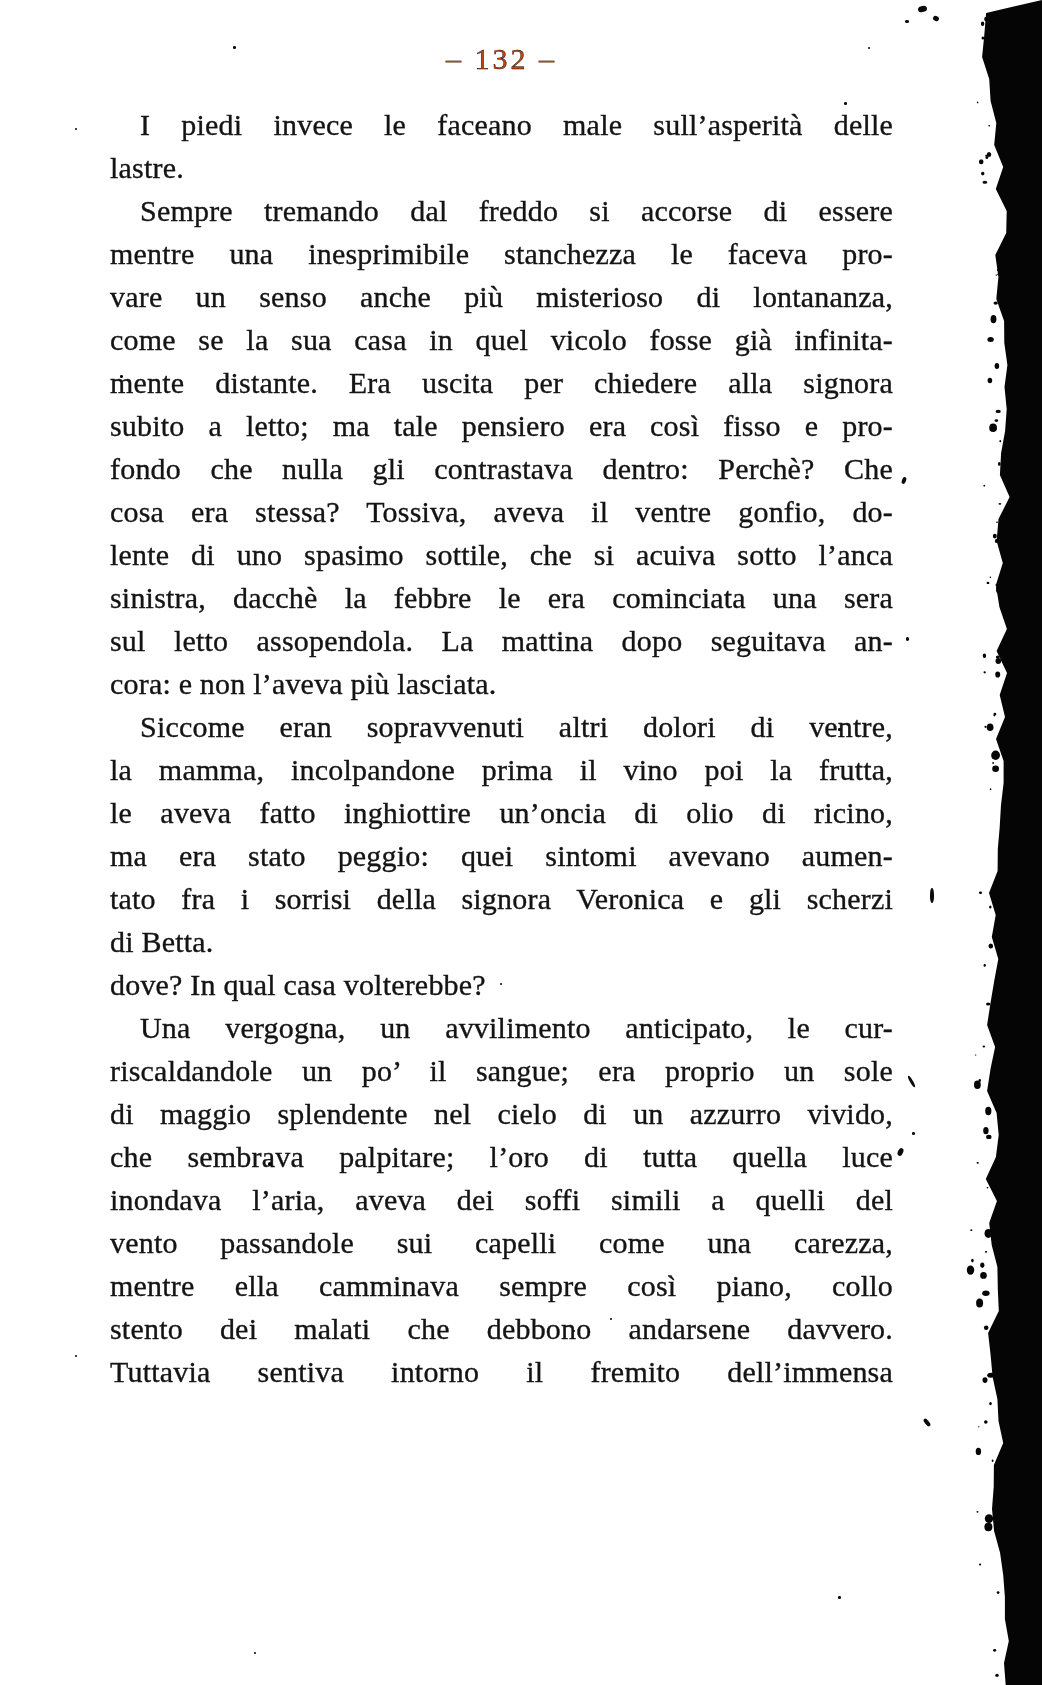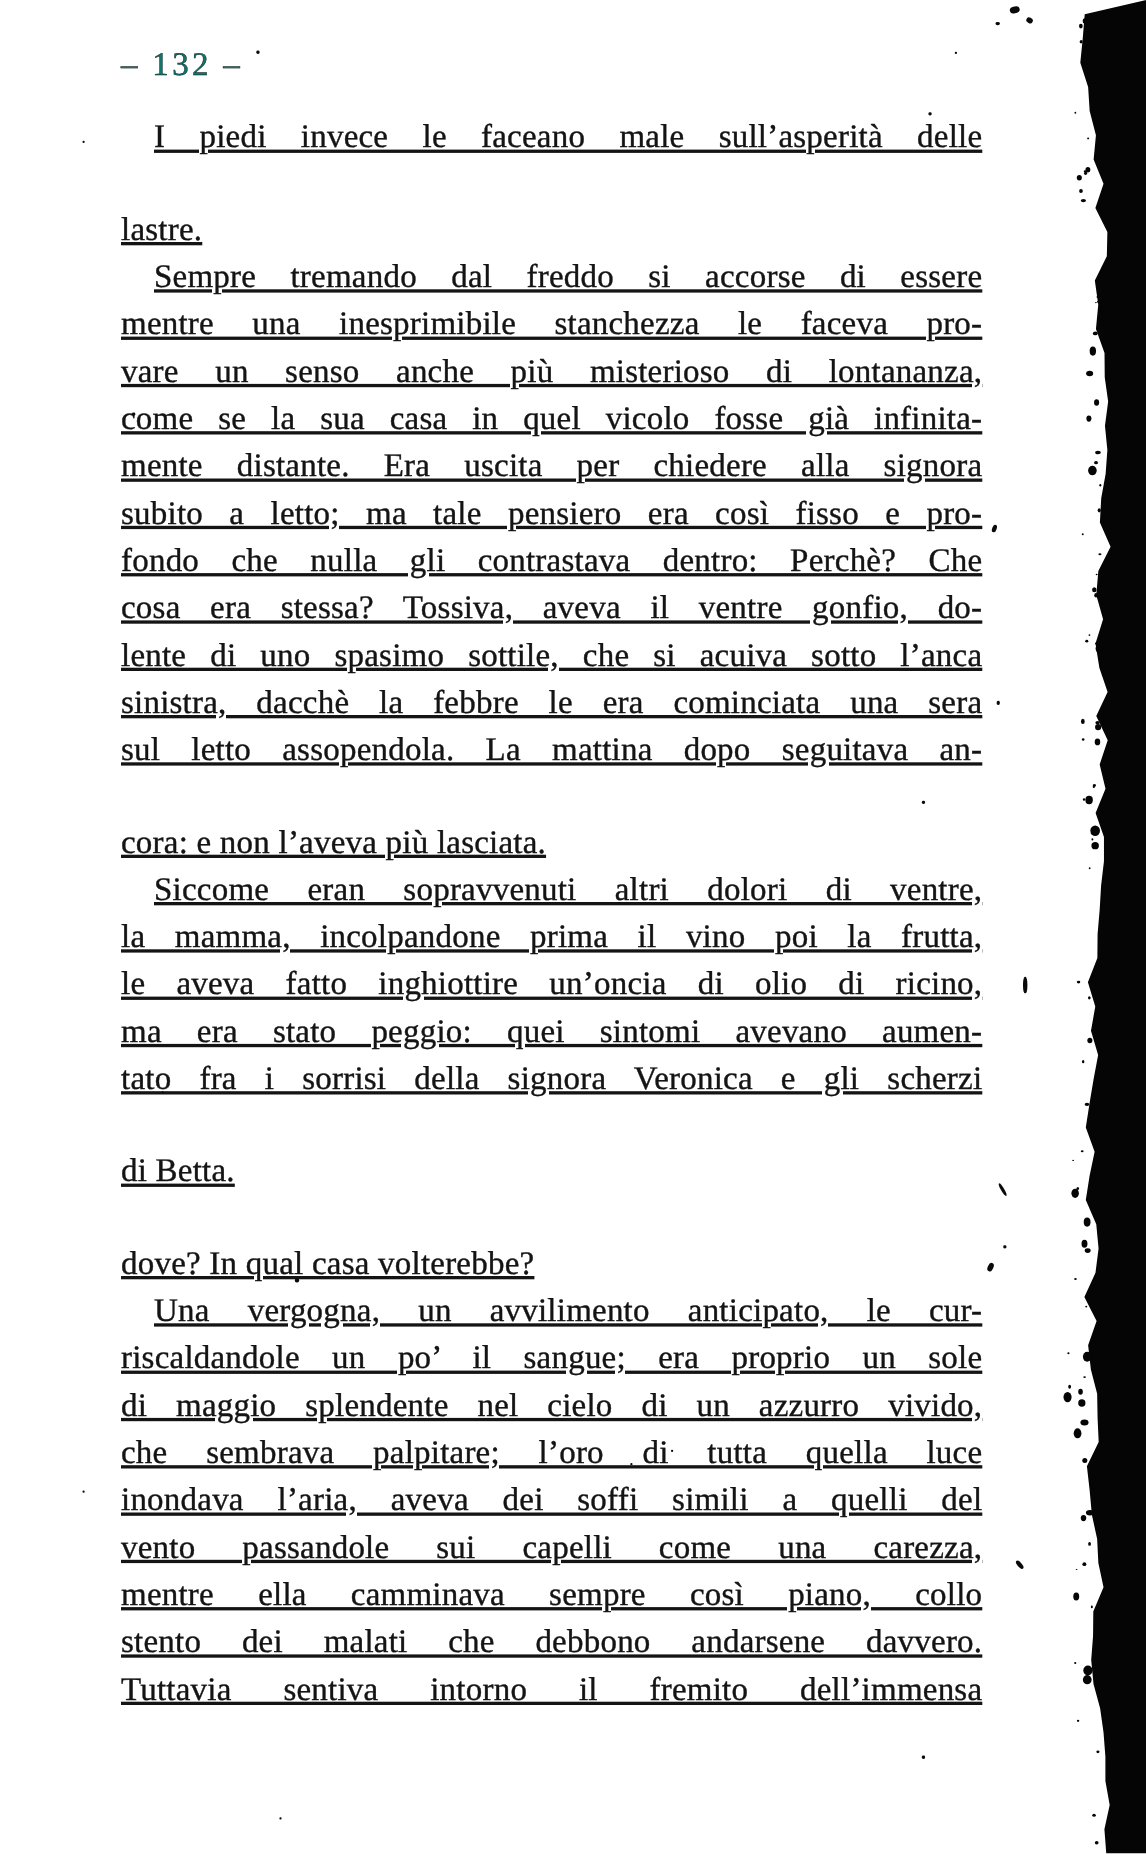--- a/index.html
+++ b/index.html
@@ -18,48 +18,46 @@
   .page {
     position: absolute;
     inset: 0;
     background: #ffffff;
   }
   .header {
     position: absolute;
     left: 110px;
     top: 42px;
     width: 783px;
-    text-align: left;
+    text-align: center;
     font-size: 30px;
     letter-spacing: 3px;
-    color: #0f766e;
+    color: #c2410c;
     -webkit-text-stroke: 0.4px #121212;
   }
   .textblock {
     position: absolute;
     left: 110px;
     top: 103px;
     width: 783px;
   }
   .line {
     font-size: 30px;
     line-height: 43px;
     height: 43px;
     text-align: justify;
     text-align-last: justify;
     text-justify: inter-word;
     white-space: normal;
     overflow: visible;
     -webkit-text-stroke: 0.35px #141414;
     letter-spacing: 0.2px;
-    text-decoration: underline;
   }
   .line.pend {
     text-align-last: left;
-    margin-top: 41px;
   }
   .line.first {
     text-indent: 30px;
   }
   .edge-artifact {
     position: absolute;
     top: 0;
     right: 0;
     width: 80px;
     height: 1685px;

